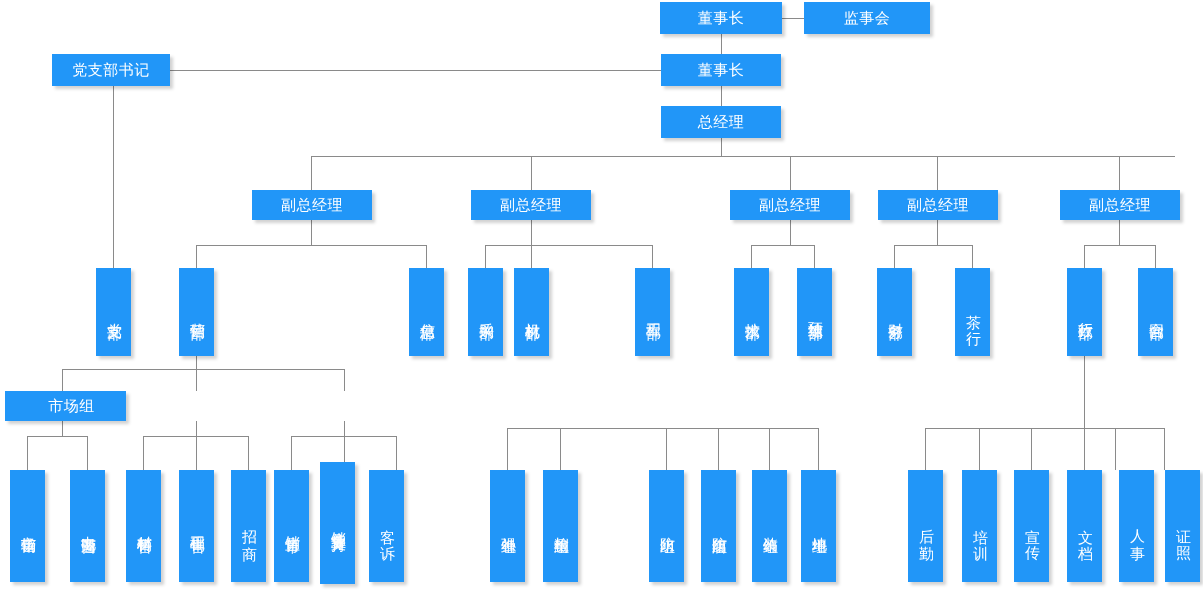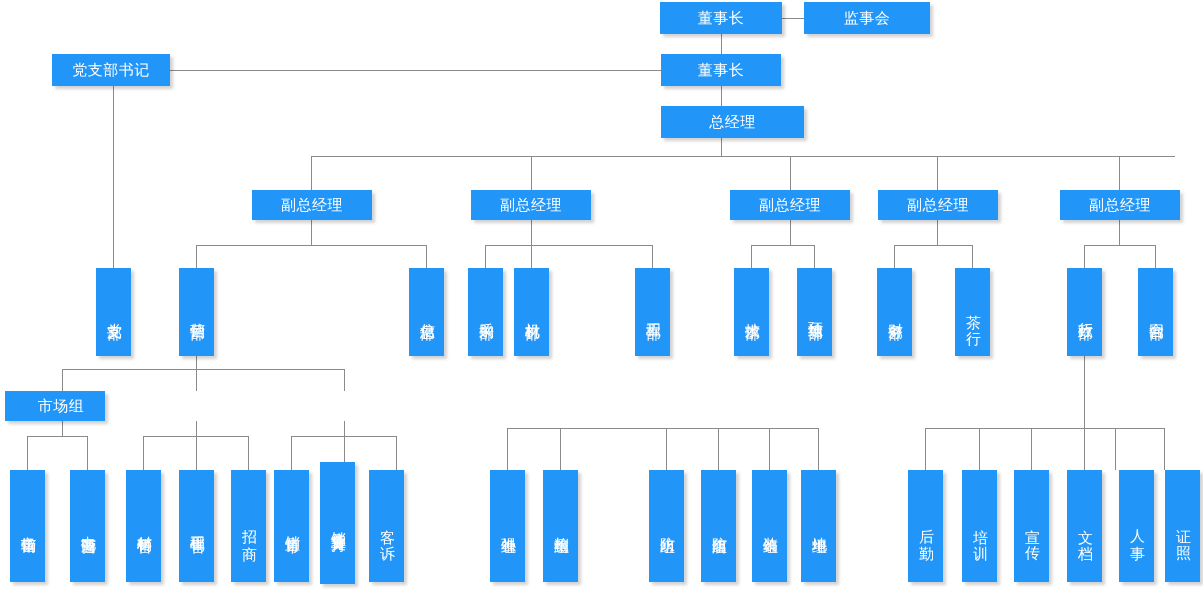--- a/index.html
+++ b/index.html
@@ -134,21 +134,21 @@
   <div class="conn v" style="left:1084px; top:428px; height:42px;"></div>
   <div class="conn v" style="left:1115px; top:428px; height:42px;"></div>
   <div class="conn v" style="left:1164px; top:428px; height:42px;"></div>
 
   <div class="node" style="left:660px; top:2px; width:122px; height:32px;">董事长</div>
   <div class="node" style="left:804px; top:2px; width:126px; height:32px;">监事会</div>
 
   <div class="node" style="left:52px; top:54px; width:118px; height:32px;">党支部书记</div>
   <div class="node" style="left:661px; top:54px; width:120px; height:32px;">董事长</div>
 
-  <div class="node" style="left:661px; top:106px; width:143px; height:32px;">总经理</div>
+  <div class="node" style="left:661px; top:106px; width:120px; height:32px;">总经理</div>
 
   <div class="node" style="left:252px; top:190px; width:120px; height:30px;">副总经理</div>
   <div class="node" style="left:471px; top:190px; width:120px; height:30px;">副总经理</div>
   <div class="node" style="left:730px; top:190px; width:120px; height:30px;">副总经理</div>
   <div class="node" style="left:878px; top:190px; width:120px; height:30px;">副总经理</div>
   <div class="node" style="left:1060px; top:190px; width:120px; height:30px;">副总经理</div>
 
   <div class="node vert" style="left:96px; top:268px; width:35px; height:88px;">党支部</div>
   <div class="node vert" style="left:179px; top:268px; width:35px; height:88px;">营销部</div>
   <div class="node vert" style="left:409px; top:268px; width:35px; height:88px;">信息部</div>
@@ -159,21 +159,21 @@
 
   <div class="node vert" style="left:734px; top:268px; width:35px; height:88px;">技术部</div>
   <div class="node vert" style="left:797px; top:268px; width:35px; height:88px;">预结算部</div>
 
   <div class="node vert" style="left:877px; top:268px; width:35px; height:88px;">财务部</div>
   <div class="node vert" style="left:955px; top:268px; width:35px; height:88px;">茶　行</div>
 
   <div class="node vert" style="left:1067px; top:268px; width:35px; height:88px;">行政部</div>
   <div class="node vert" style="left:1138px; top:268px; width:35px; height:88px;">合同部</div>
 
-  <div class="node" style="left:5px; top:391px; width:100px; height:30px;padding-left:12px;">市场组</div>
+  <div class="node" style="left:5px; top:391px; width:121px; height:30px;padding-left:12px;">市场组</div>
 
   <div class="node vert" style="left:10px; top:470px; width:35px; height:112px;">市场营销</div>
   <div class="node vert" style="left:70px; top:470px; width:35px; height:112px;">电商运营</div>
   <div class="node vert" style="left:126px; top:470px; width:35px; height:112px;">材料销售</div>
   <div class="node vert" style="left:179px; top:470px; width:35px; height:112px;">工程销售</div>
   <div class="node vert" style="left:231px; top:470px; width:35px; height:112px;">招　商</div>
   <div class="node vert" style="left:274px; top:470px; width:35px; height:112px;">销售订单</div>
   <div class="node vert" style="left:320px; top:462px; width:35px; height:122px;">销售业务支持</div>
   <div class="node vert" style="left:369px; top:470px; width:35px; height:112px;">客　诉</div>
 

